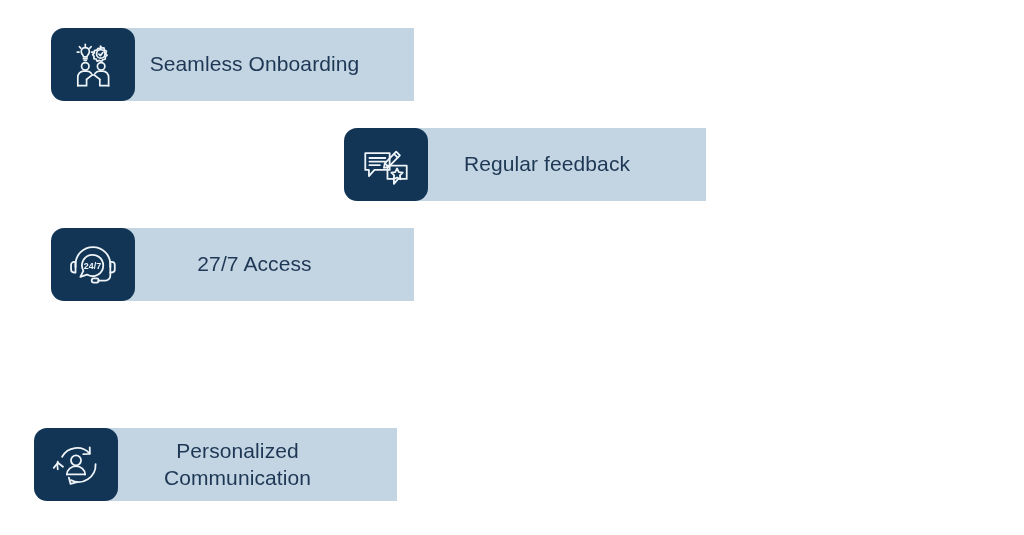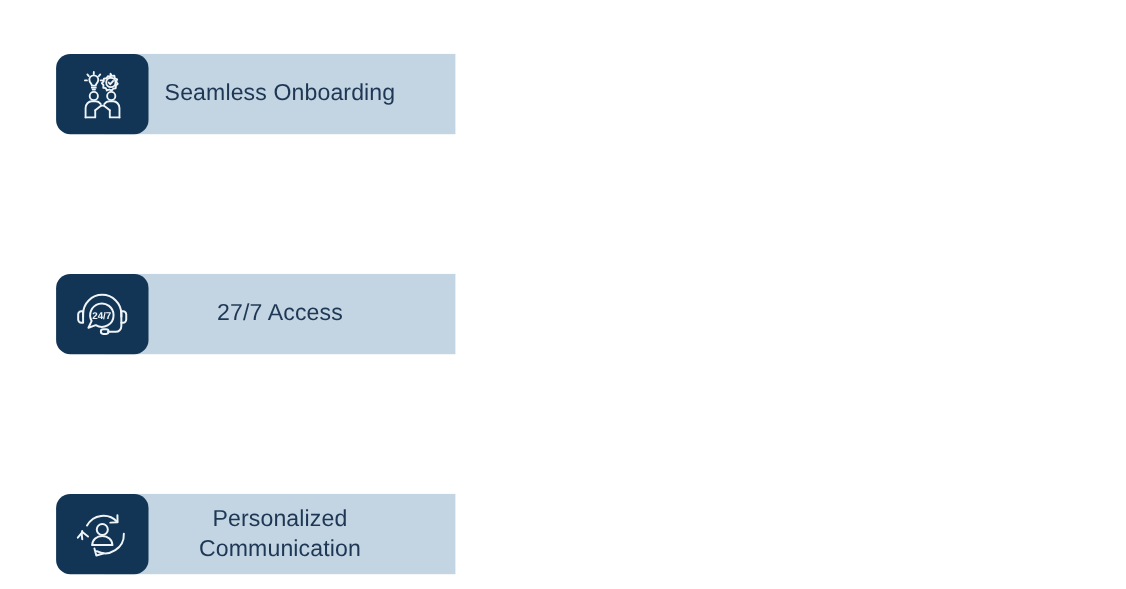--- a/index.html
+++ b/index.html
@@ -11,36 +11,35 @@
     width: 1024px;
     height: 535px;
     position: relative;
     overflow: hidden;
     font-family: "Liberation Sans", sans-serif;
   }
 
   .canvas {
     position: absolute;
     inset: 0;
-    margin-top: 21px;
   }
 
   
   .feature-row {
     position: absolute;
     height: 73px;
     display: flex;
     align-items: stretch;
   }
 
   .feature-row.row-1 { left: 51px;  top: 28px;  }
   .feature-row.row-2 { left: 344px; top: 128px; }
   .feature-row.row-3 { left: 51px;  top: 228px; }
   .feature-row.row-4 { left: 344px; top: 328px; }
-  .feature-row.row-5 { left: 51px;  top: 428px; }
+  .feature-row.row-5 { left: 34px;  top: 428px; }
 
   
   .label-plate {
     position: absolute;
     left: 44px;
     top: 0;
     height: 73px;
     background: #c3d4e2;
     display: flex;
     align-items: center;
@@ -122,20 +121,41 @@
 
           <path d="M51.2 57.5v-10.4c0-4.3-3.2-7.6-7.1-7.6h-4.2c-2.2 0-4.2 1.1-5.5 2.9"></path>
           <path d="M51.2 57.5H40.4v-7.9"></path>
           <path d="M40.4 49.6l-6.8-5.3"></path>
           <path d="M30.9 44.3h2.7"></path>
         </svg>
       </span>
     </div>
   </div>
 
+  <div class="feature-row row-2">
+    <div class="label-plate">
+      <span class="label-text">Regular feedback</span>
+    </div>
+    <div class="icon-tile">
+      <span>
+        <svg viewBox="0 0 64 64" fill="none" stroke="#eef4f8" stroke-width="1.8" stroke-linecap="round" stroke-linejoin="round">
+
+          <path d="M6.5 17.5h30v20.5H17.8L11 45.6V38H6.5V17.5Z"></path>
+          <path d="M11.6 23.4h19.6M11.6 27.8h19.6M11.6 32.2h12.8"></path>
+
+          <path d="M30.6 29.9l13.9-14.3 4.6 4.5-13.9 14.3-5.8 1.2 1.2-5.7Z"></path>
+          <path d="M41.8 18.3l4.6 4.5"></path>
+          <path d="M30.6 29.9l4.6 4.5"></path>
+
+          <path d="M33.8 32.8h23.7v16.3H47l-5.3 6.1v-6.1h-7.9V32.8Z"></path>
+          <path d="M45.6 36.3l2.2 4.4 4.8.7-3.5 3.4.8 4.8-4.3-2.3-4.3 2.3.8-4.8-3.5-3.4 4.8-.7 2.2-4.4Z"></path>
+        </svg>
+      </span>
+    </div>
+  </div>
 
   <div class="feature-row row-3">
     <div class="label-plate">
       <span class="label-text">27/7 Access</span>
     </div>
     <div class="icon-tile">
       <span>
         <svg viewBox="0 0 64 64" fill="none" stroke="#eef4f8" stroke-width="1.8" stroke-linecap="round" stroke-linejoin="round">
 
           <path d="M10.5 34.5v-3.2c0-11.8 9.6-21.4 21.4-21.4s21.4 9.6 21.4 21.4v3.2"></path>

